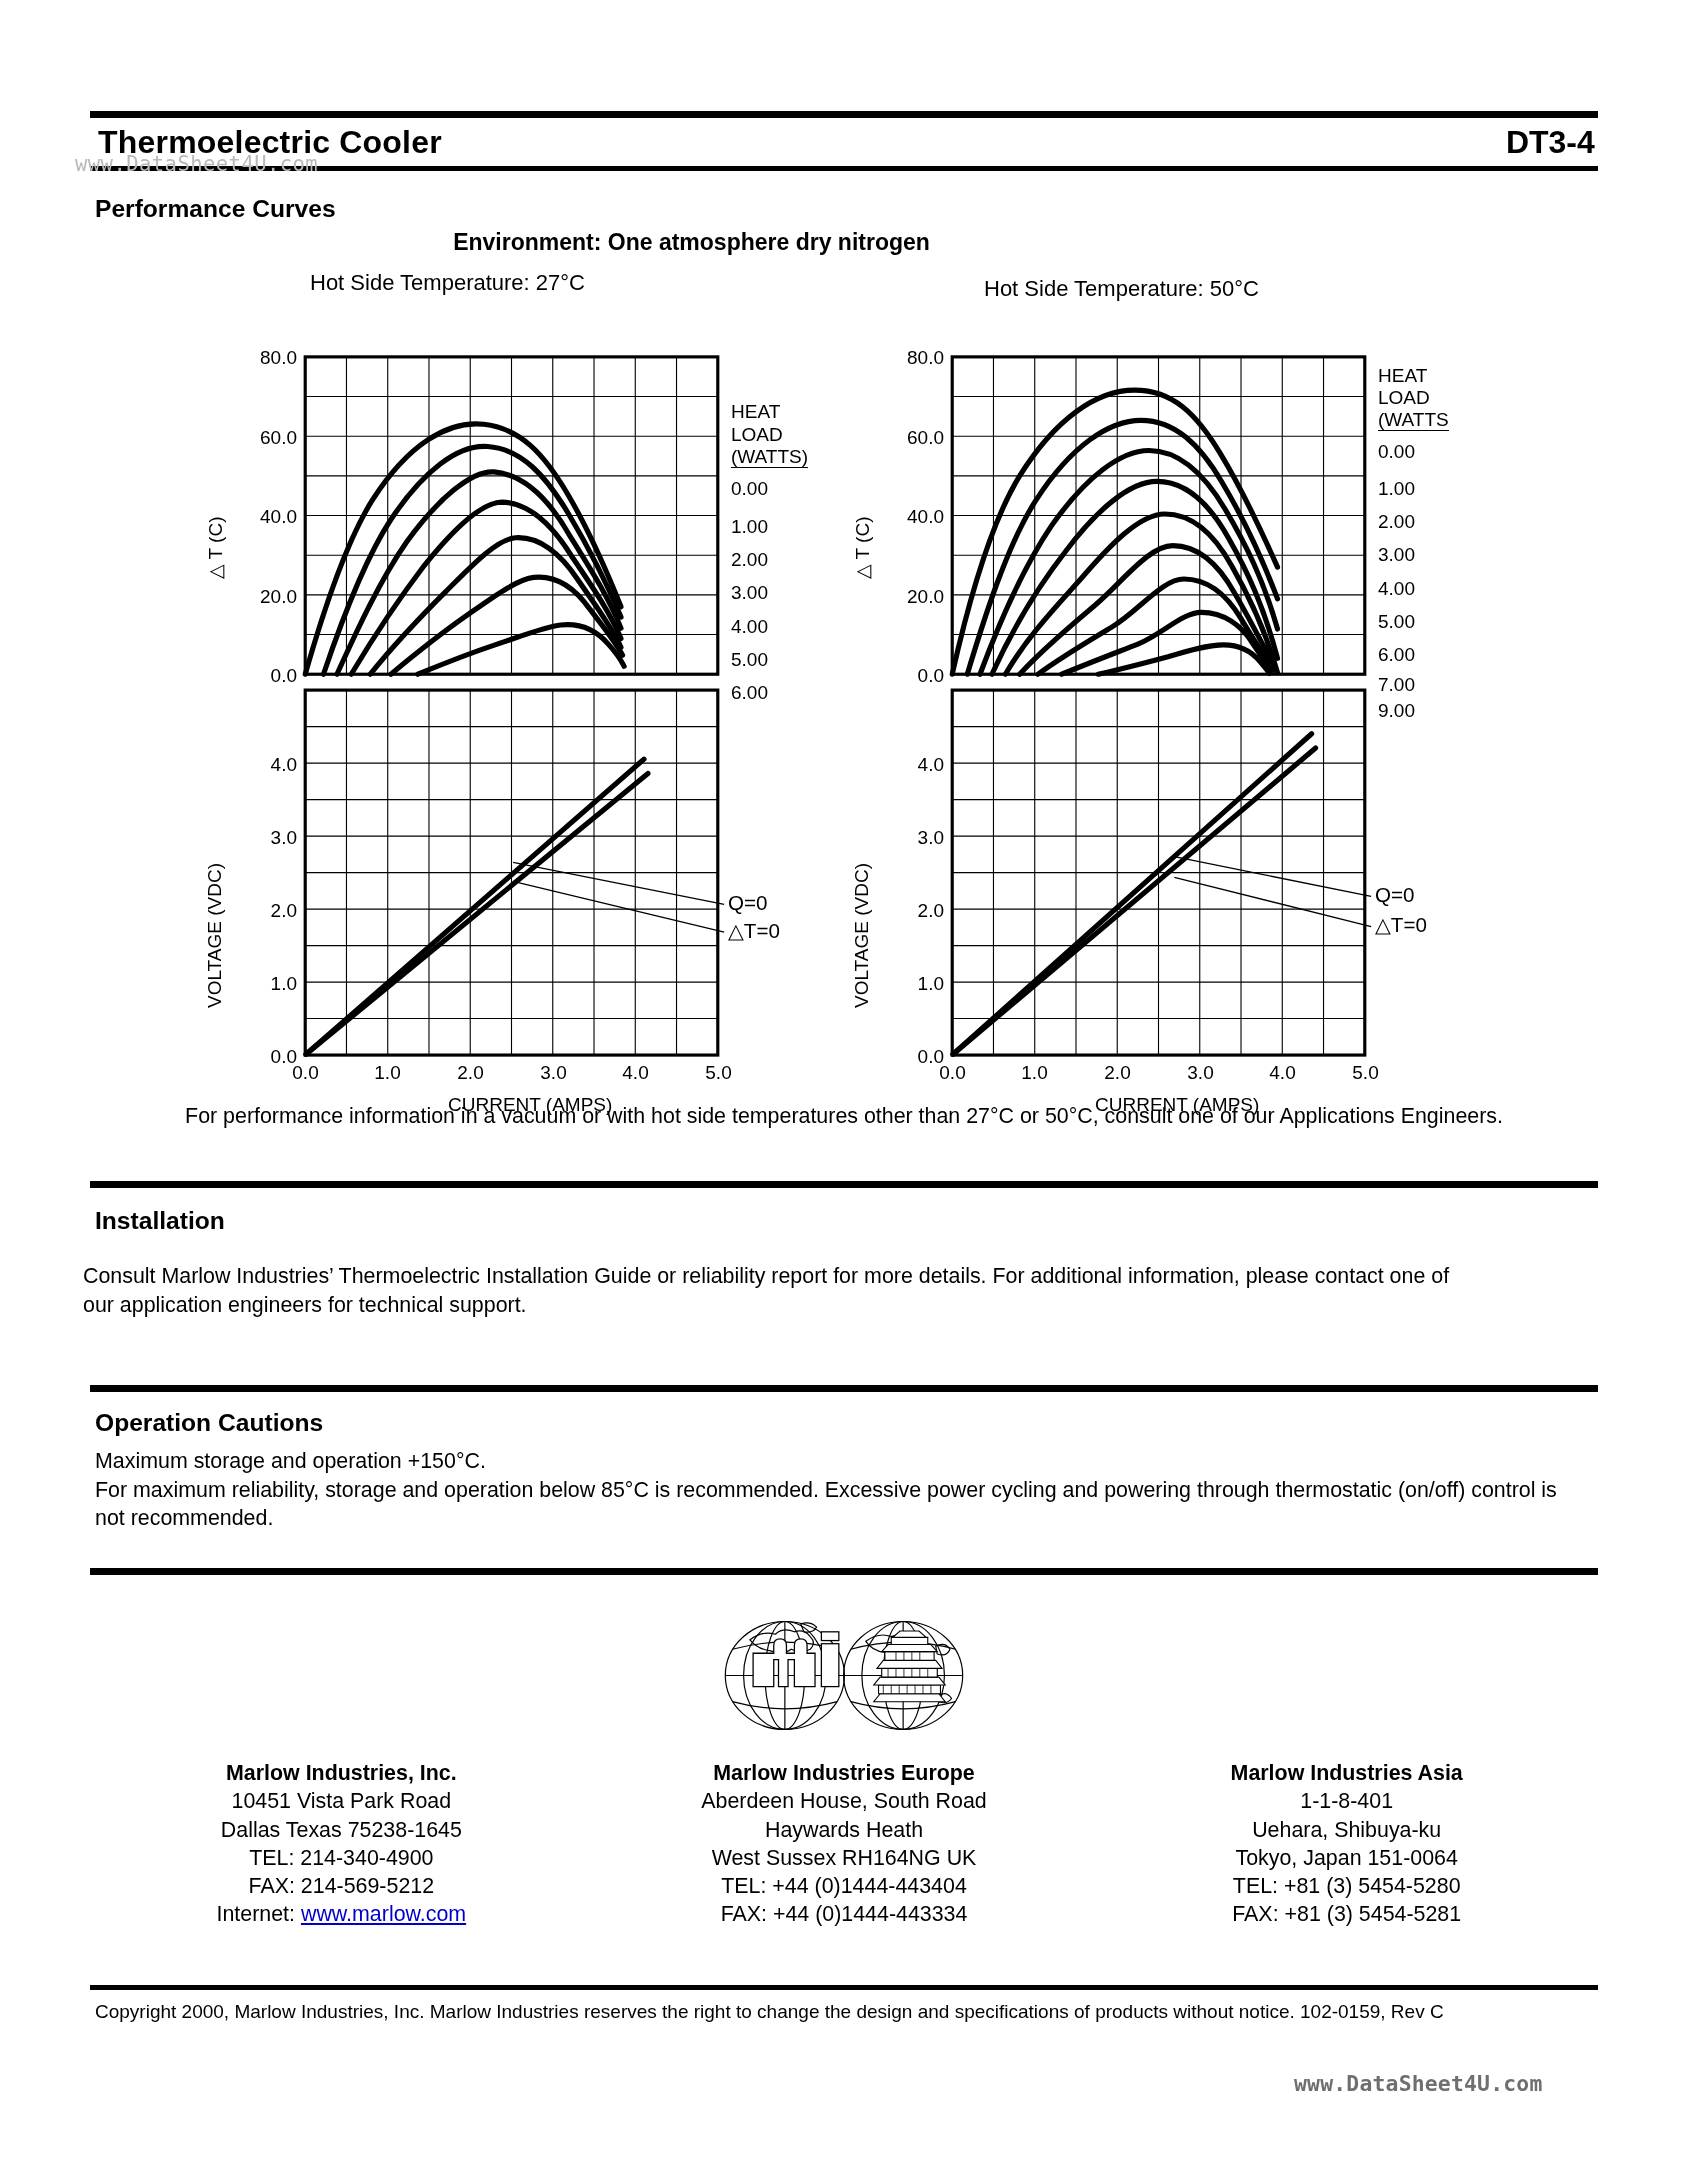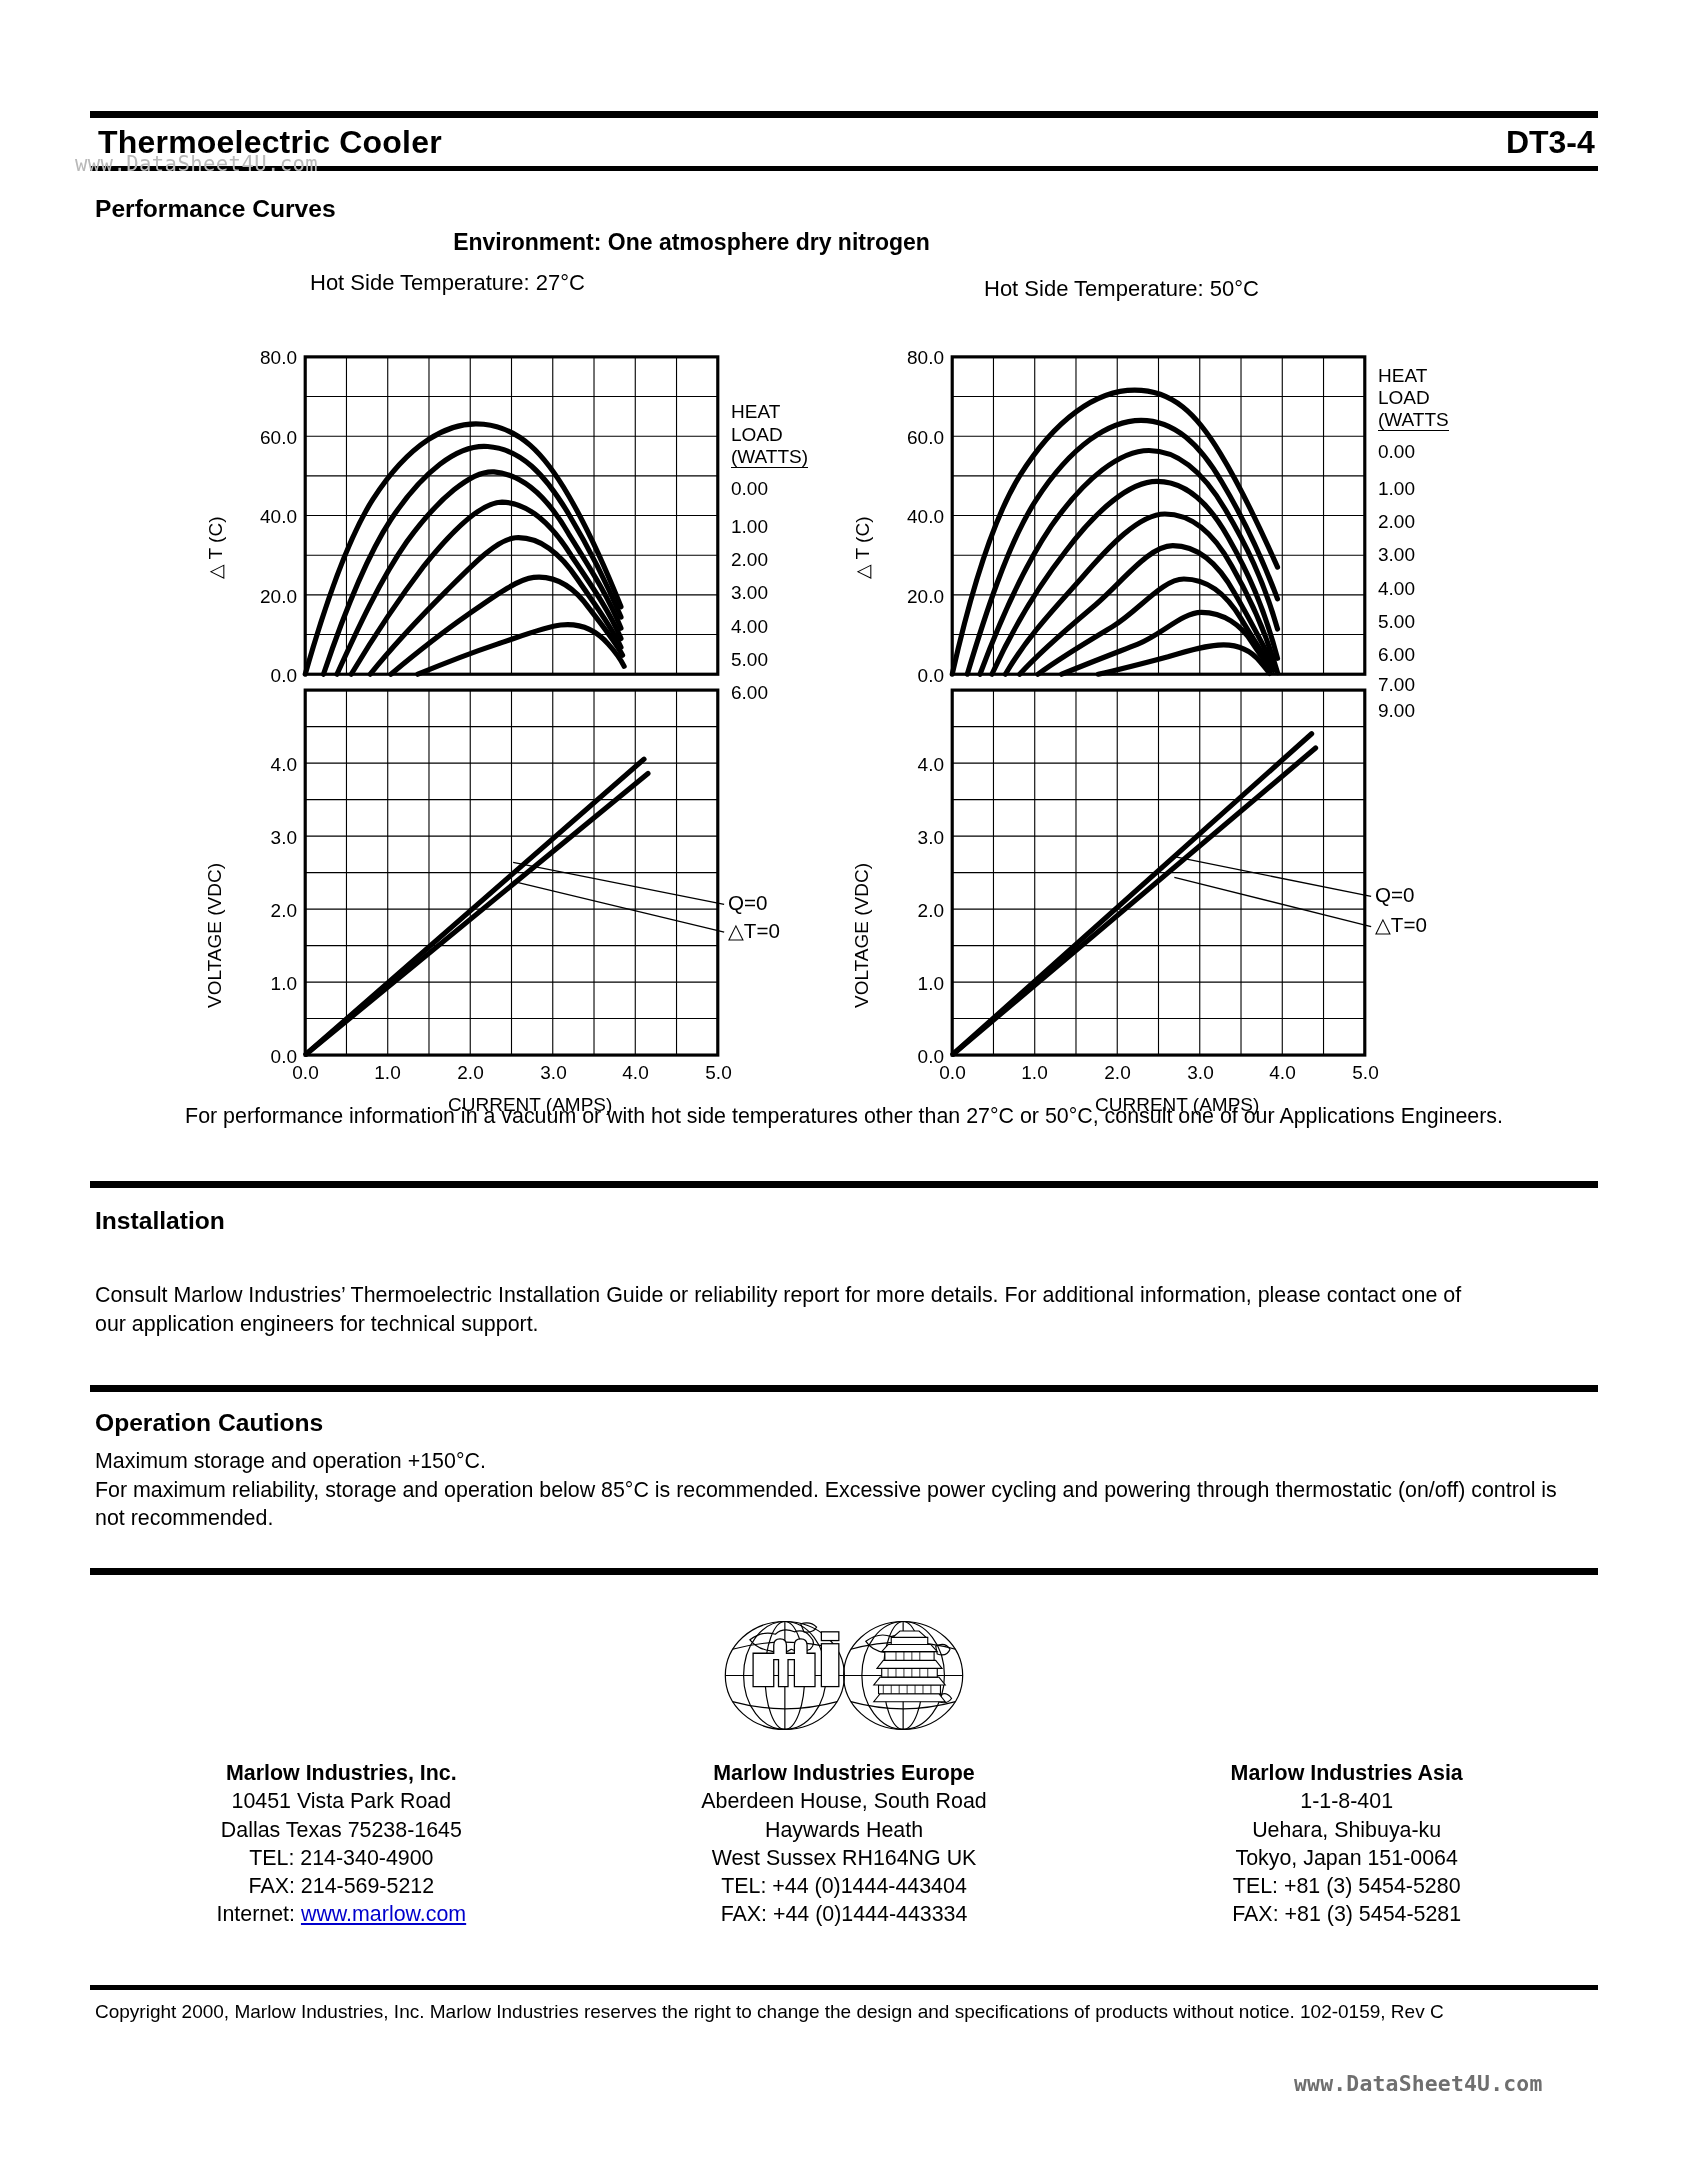--- a/index.html
+++ b/index.html
@@ -53,21 +53,21 @@
   .x-title { position:absolute; font-size:19px; white-space:nowrap; }
   .ann-lbl { position:absolute; font-size:20.6px; white-space:nowrap; }
 
   
   .note-para {
     position:absolute; left:90px; top:1102px; width:1508px;
     text-align:center; font-size:21.4px; line-height:1.38;
   }
   .rule-a { position:absolute; left:90px; top:1181px; width:1508px; }
   .sec-install-h { position:absolute; left:95px; top:1207px; }
-  .sec-install-b { position:absolute; left:95px; top:1262px; width:1397px;margin-top:19px; }
+  .sec-install-b { position:absolute; left:83px; top:1262px; width:1397px; }
   .rule-b { position:absolute; left:90px; top:1385px; width:1508px; }
   .sec-caut-h { position:absolute; left:95px; top:1409px; }
   .sec-caut-b { position:absolute; left:95px; top:1447px; width:1493px; }
   .rule-c { position:absolute; left:90px; top:1568px; width:1508px; }
 
   
   .logo { position:absolute; left:715px; top:1608px; }
 
   
   .addr-row { position:absolute; left:90px; top:1759px; width:1508px;

